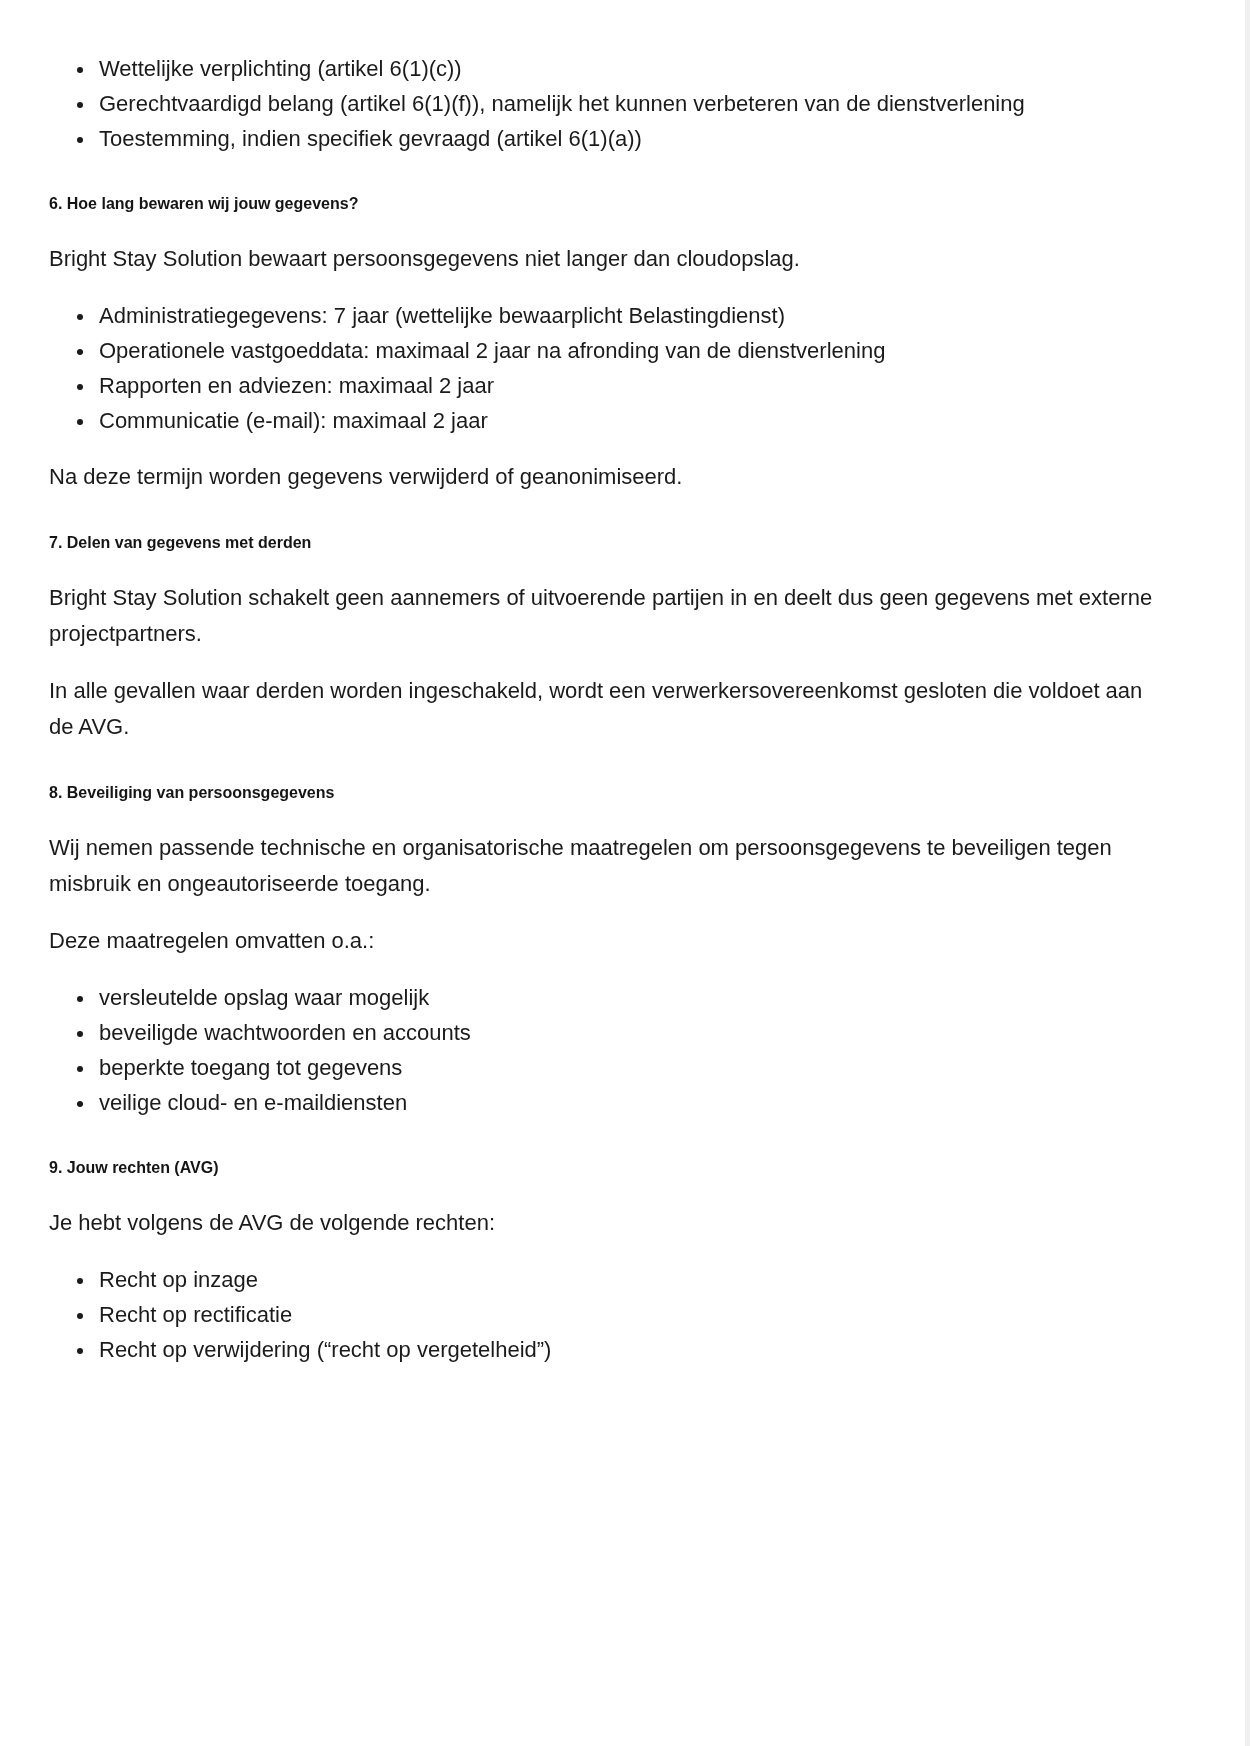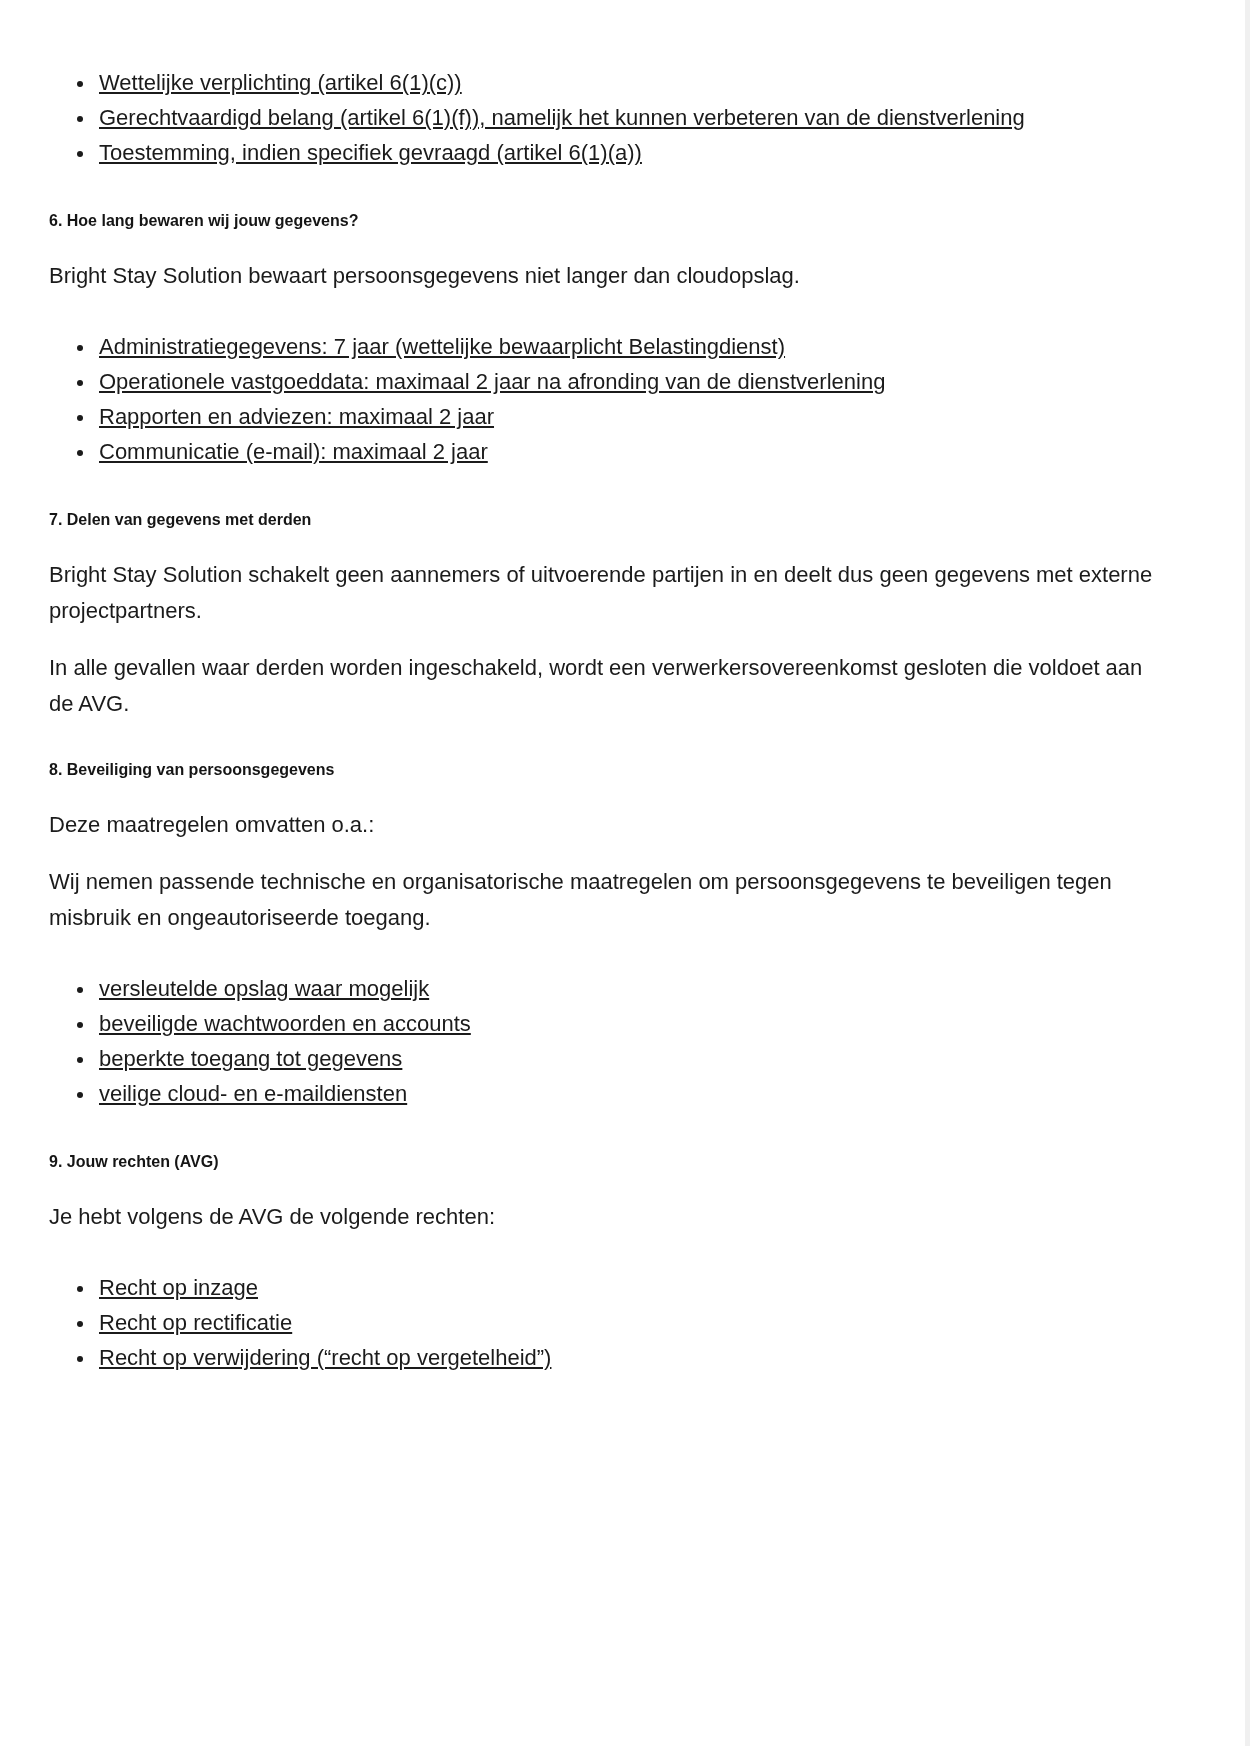--- a/index.html
+++ b/index.html
@@ -27,24 +27,23 @@
     font-weight: 400;
   }
   .page h2 {
     font-size: 16px;
     line-height: 32px;
     margin: 32px 0 21px 0;
     font-weight: 700;
     color: #151515;
   }
   .page ul {
-    margin: 35px 0;
+    margin: 21px 0;
     padding-left: 47px;
     font-size: 22px;
-    text-decoration: underline;
   }
   .page li {
     line-height: 35px;
     padding-left: 3px;
   }
   .page li::marker {
     font-size: 20px;
   }
   .bold {
     font-weight: 700;
@@ -70,28 +69,29 @@
   </ul>
 
   <h2>6. Hoe lang bewaren wij jouw gegevens?</h2>
   <p>Bright Stay Solution bewaart persoonsgegevens niet langer dan cloudopslag.</p>
   <ul>
     <li>Administratiegegevens: 7 jaar (wettelijke bewaarplicht Belastingdienst)</li>
     <li>Operationele vastgoeddata: maximaal 2 jaar na afronding van de dienstverlening</li>
     <li>Rapporten en adviezen: maximaal 2 jaar</li>
     <li>Communicatie (e-mail): maximaal 2 jaar</li>
   </ul>
+  <p>Na deze termijn worden gegevens verwijderd of geanonimiseerd.</p>
 
   <h2>7. Delen van gegevens met derden</h2>
   <p>Bright Stay Solution schakelt geen aannemers of uitvoerende partijen in en deelt dus geen gegevens met externe projectpartners.</p>
   <p>In alle gevallen waar derden worden ingeschakeld, wordt een verwerkersovereenkomst gesloten die voldoet aan de AVG.</p>
 
   <h2>8. Beveiliging van persoonsgegevens</h2>
+  <p>Wij nemen passende technische en organisatorische maatregelen om persoonsgegevens te beveiligen tegen misbruik en ongeautoriseerde toegang.</p>
   <p>Deze maatregelen omvatten o.a.:</p>
-  <p>Wij nemen passende technische en organisatorische maatregelen om persoonsgegevens te beveiligen tegen misbruik en ongeautoriseerde toegang.</p>
   <ul>
     <li>versleutelde opslag waar mogelijk</li>
     <li>beveiligde wachtwoorden en accounts</li>
     <li>beperkte toegang tot gegevens</li>
     <li>veilige cloud- en e-maildiensten</li>
   </ul>
 
   <h2>9. Jouw rechten (AVG)</h2>
   <p>Je hebt volgens de AVG de volgende rechten:</p>
   <ul>

